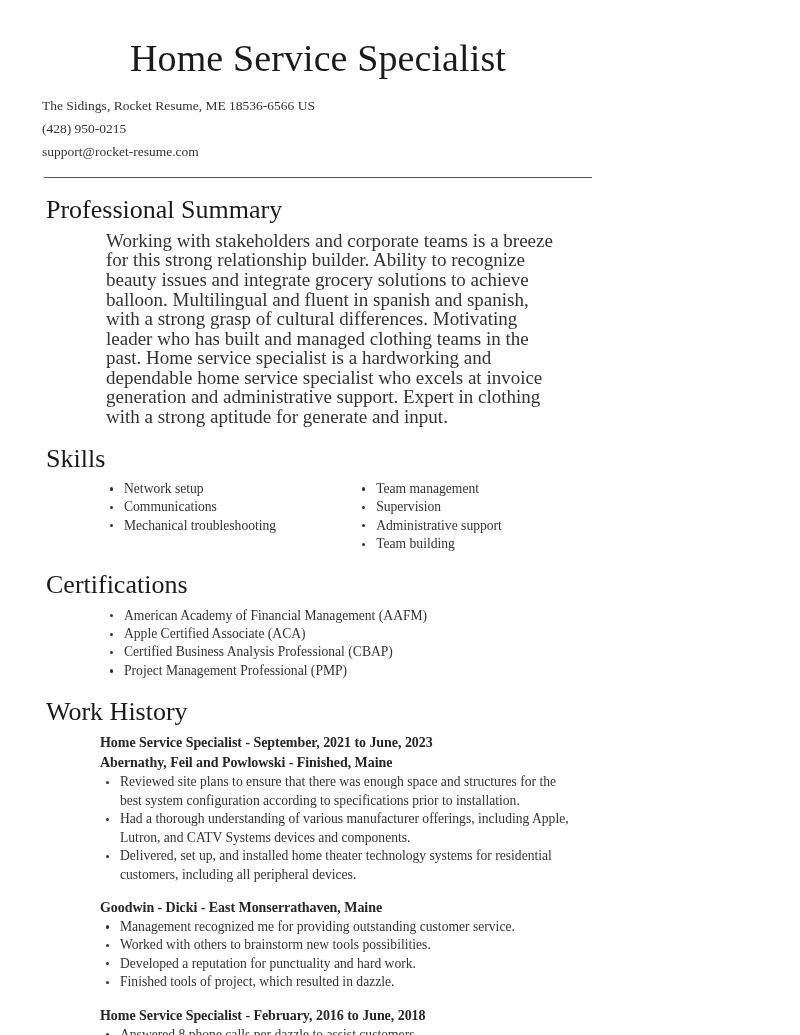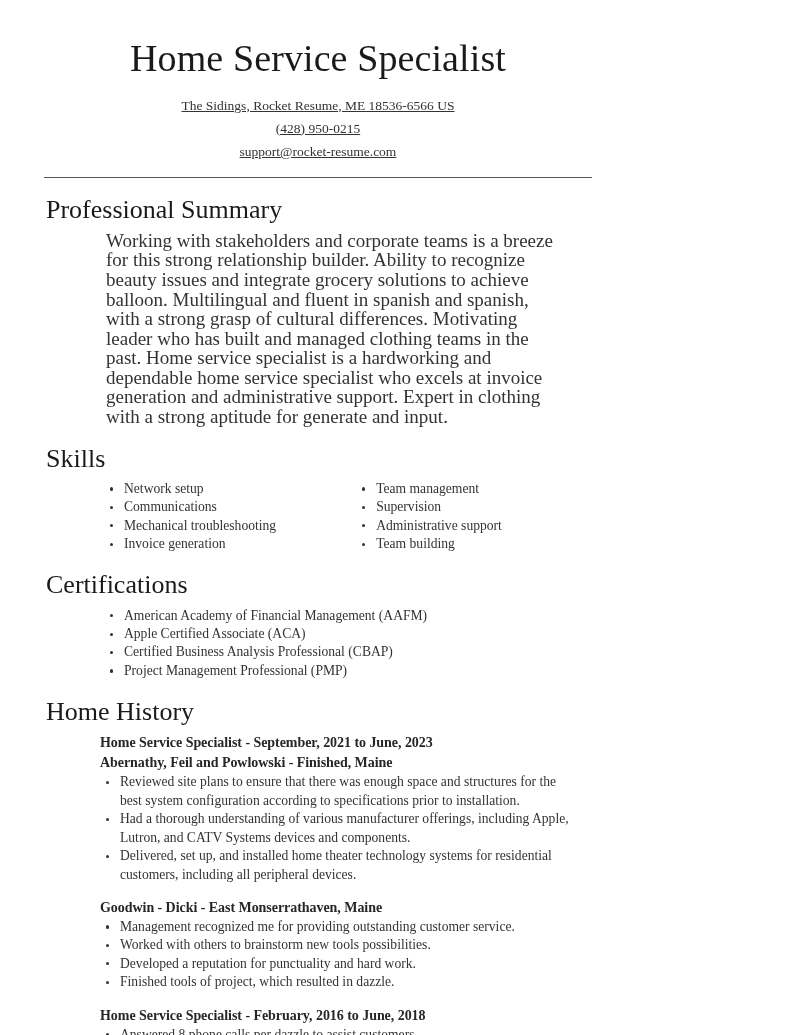--- a/index.html
+++ b/index.html
@@ -29,23 +29,22 @@
     text-align: center;
     font-size: 38px;
     font-weight: 400;
     color: #1a1a1a;
     letter-spacing: 0.1px;
     margin: 0;
     padding-top: 37px;
     line-height: 1.12;
   }
   .contact-block {
-    text-align: center;
+    text-align: left;
     margin-top: 14px;
-    text-decoration: underline;
   }
   .contact-line {
     font-size: 13.5px;
     line-height: 23px;
     color: #333333;
   }
   .divider {
     margin: 14px 2px 0 2px;
     border: 0;
     border-top: 1.4px solid #555555;
@@ -164,21 +163,20 @@
   </section>
 
   <section class="section">
     <h2 class="section-heading">Skills</h2>
     <div class="skills-columns">
       <div class="skills-col left">
         <ul class="bullets">
           <li>Network setup</li>
           <li>Communications</li>
           <li>Mechanical troubleshooting</li>
-          <li>Invoice generation</li>
         </ul>
       </div>
       <div class="skills-col right">
         <ul class="bullets">
           <li>Team management</li>
           <li>Supervision</li>
           <li>Administrative support</li>
           <li>Team building</li>
         </ul>
       </div>
@@ -191,21 +189,21 @@
       <ul class="bullets">
         <li>American Academy of Financial Management (AAFM)</li>
         <li>Apple Certified Associate (ACA)</li>
         <li>Certified Business Analysis Professional (CBAP)</li>
         <li>Project Management Professional (PMP)</li>
       </ul>
     </div>
   </section>
 
   <section class="section">
-    <h2 class="section-heading">Home History</h2>
+    <h2 class="section-heading">Work History</h2>
     <div class="jobs">
 
       <div class="job">
         <div class="job-line">Home Service Specialist - September, 2021 to June, 2023</div>
         <div class="job-line">Abernathy, Feil and Powlowski - Finished, Maine</div>
         <ul class="bullets job-bullets">
           <li>Reviewed site plans to ensure that there was enough space and structures for the best system configuration according to specifications prior to installation.</li>
           <li>Had a thorough understanding of various manufacturer offerings, including Apple, Lutron, and CATV Systems devices and components.</li>
           <li>Delivered, set up, and installed home theater technology systems for residential customers, including all peripheral devices.</li>
         </ul>

